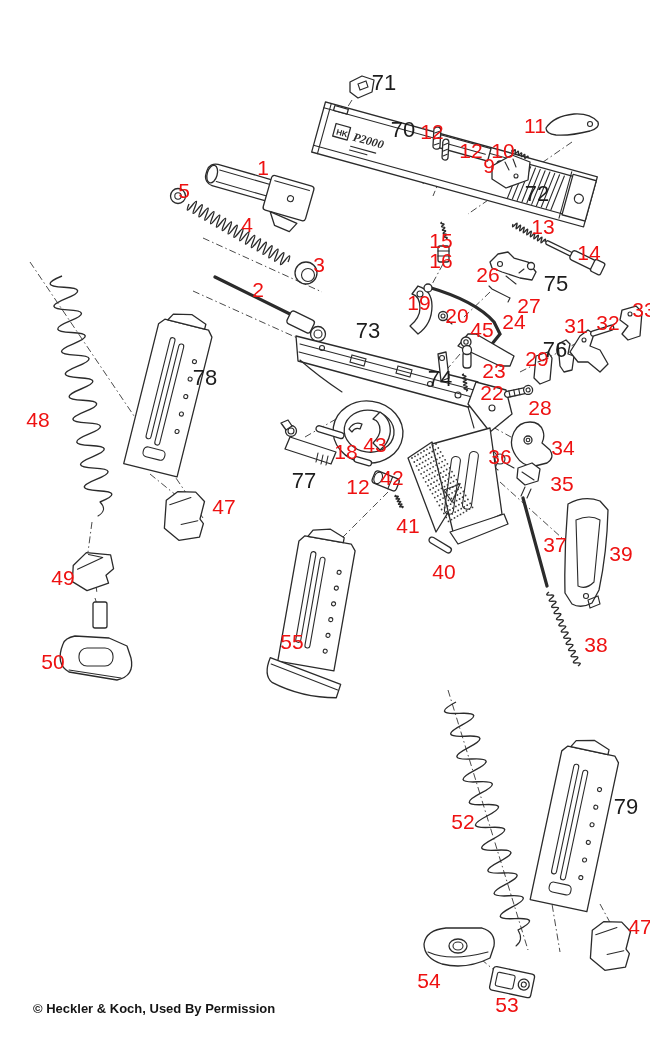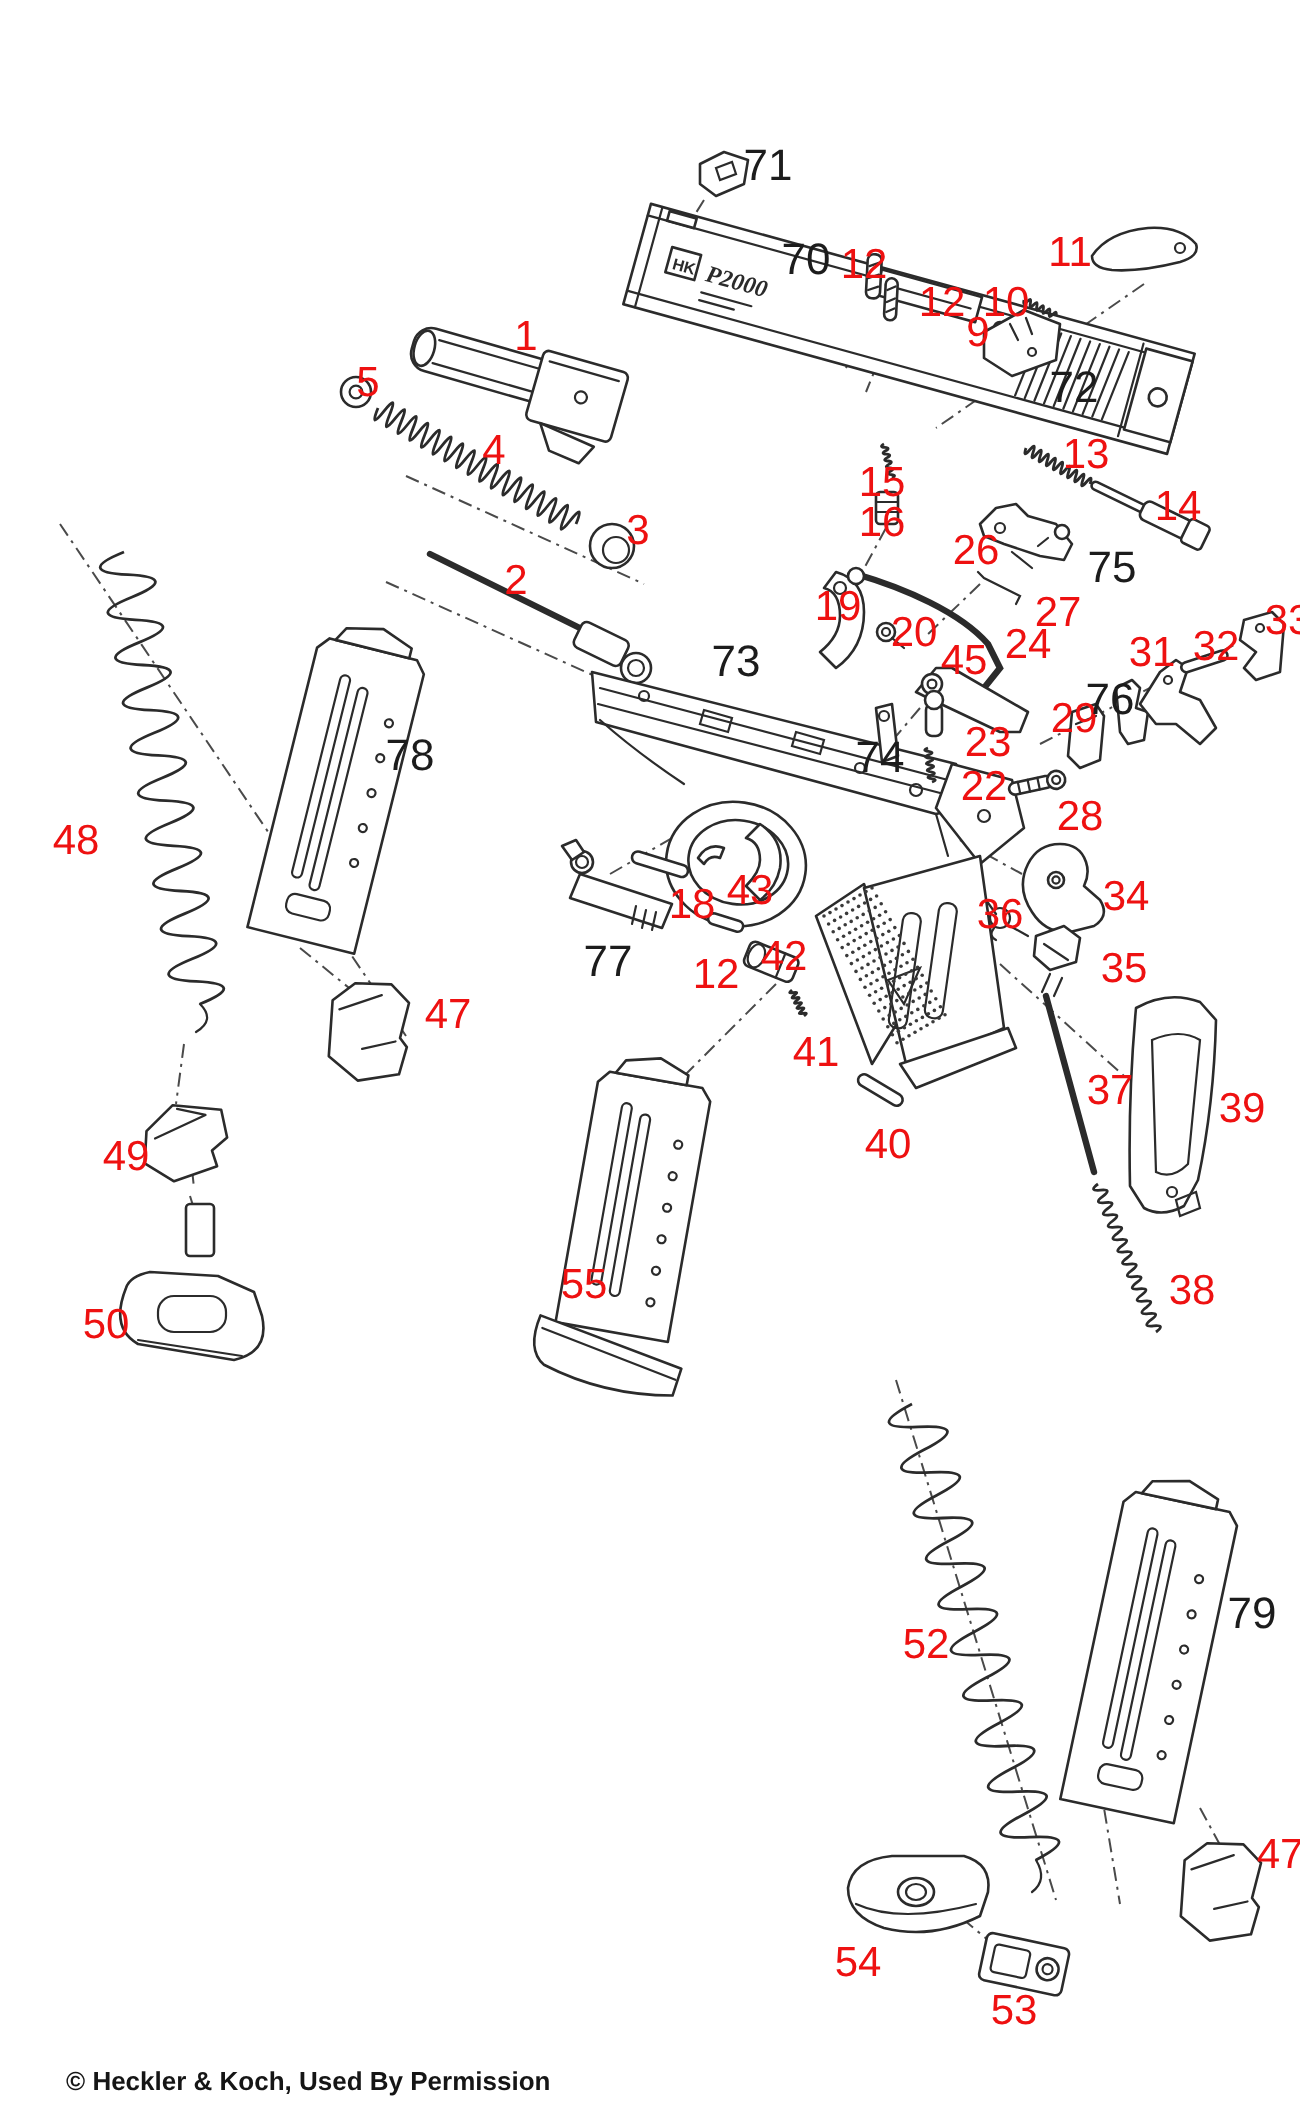--- a/index.html
+++ b/index.html
@@ -16,21 +16,21 @@
   .thick{fill:none;stroke:var(--ink);stroke-width:3.2;stroke-linecap:round;}
   .coil{fill:none;stroke:var(--ink);stroke-width:1.4;}
   .dash{fill:none;stroke:#4a4a4a;stroke-width:1;stroke-dasharray:7 3 1.5 3;}
   .lbl{font-family:"Liberation Sans",sans-serif;font-size:21px;text-anchor:middle;}
   .lbl.red{fill:var(--label-red);}
   .lbl.black{fill:var(--label-black);font-size:22px;}
   .slide-mark{font-family:"Liberation Serif",serif;font-style:italic;font-weight:bold;
               font-size:12px;fill:var(--ink);}
   .hk-mark{font-family:"Liberation Sans",sans-serif;font-weight:bold;font-size:8px;fill:var(--ink);}
   .copyright{position:absolute;left:33px;top:1001px;font-size:13px;font-weight:600;
-             color:#151515;font-family:"Liberation Sans",sans-serif;margin-top:32px;}
+             color:#151515;font-family:"Liberation Sans",sans-serif;}
 </style>
 </head>
 <body>
 
 <div class="stage">
 <svg width="650" height="1054" viewBox="0 0 650 1054">
 
   <g>
     <path class="dash" d="M352,100 L337,124"></path>
     <path class="dash" d="M572,142 L468,214"></path>

